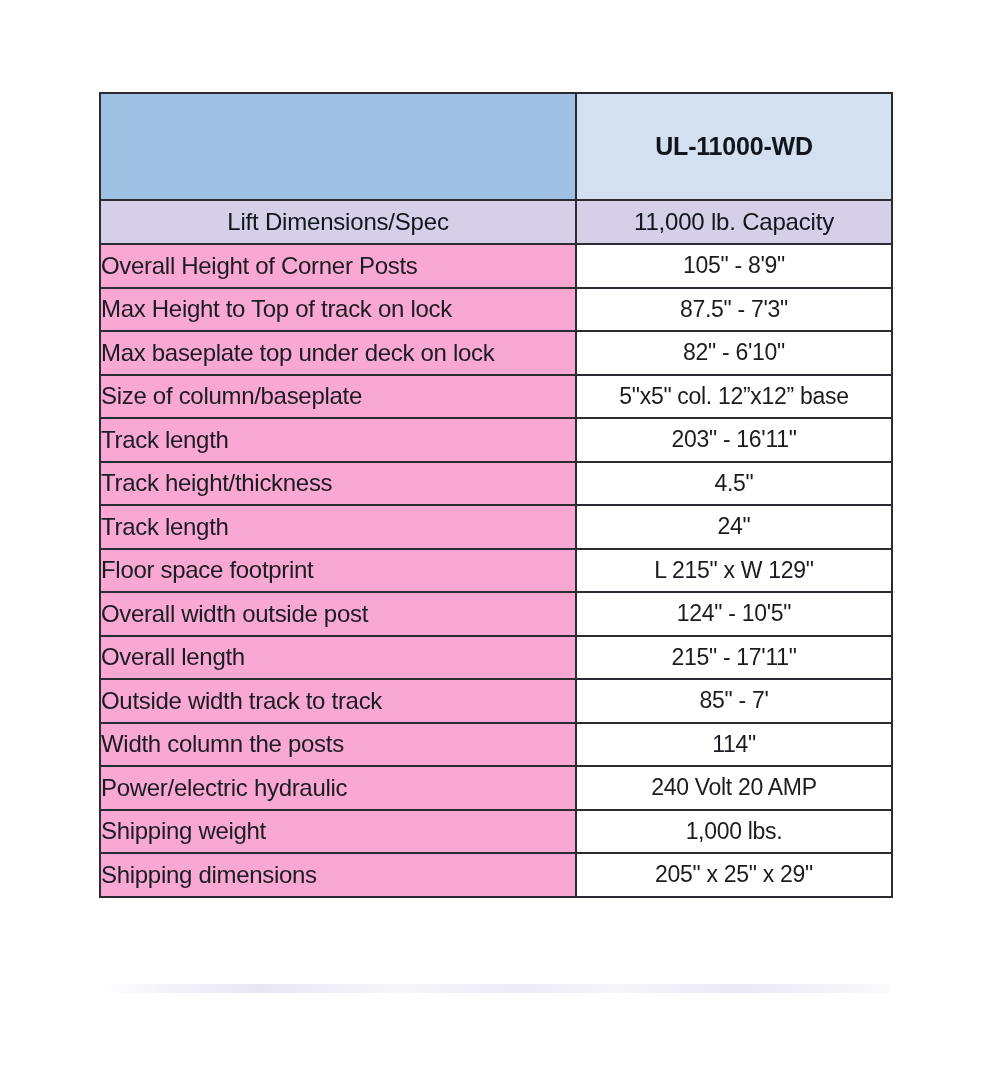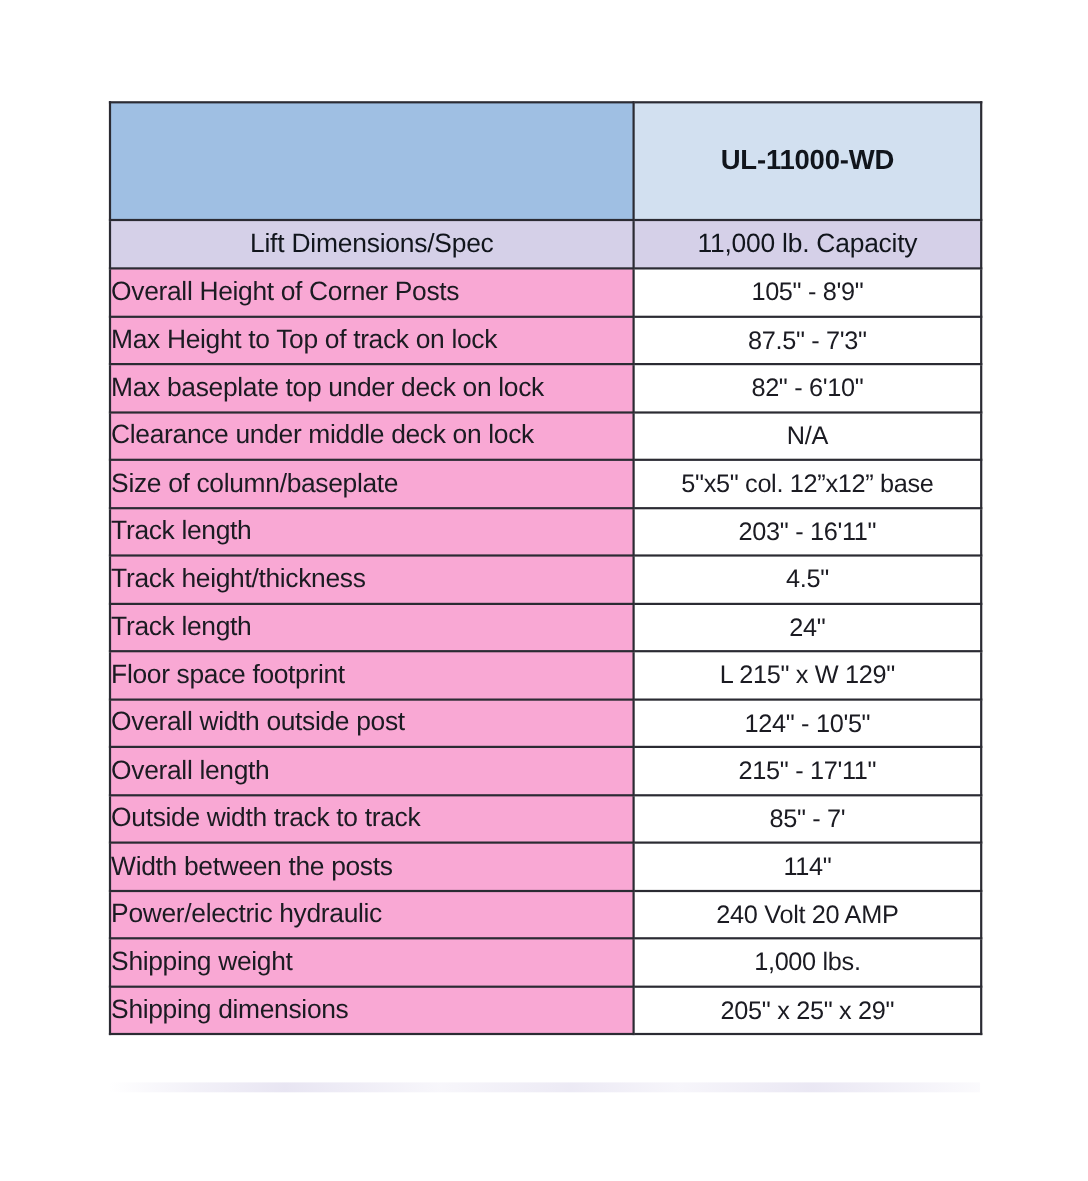--- a/index.html
+++ b/index.html
@@ -141,24 +141,20 @@
       </tr>
       <tr class="spec-row">
         <td class="spec-label">Max Height to Top of track on lock</td>
         <td class="spec-value">87.5" - 7'3"</td>
       </tr>
       <tr class="spec-row">
         <td class="spec-label">Max baseplate top under deck on lock</td>
         <td class="spec-value">82" - 6'10"</td>
       </tr>
       <tr class="spec-row">
-        <td class="spec-label">Clearance under middle deck on lock</td>
-        <td class="spec-value">N/A</td>
-      </tr>
-      <tr class="spec-row">
         <td class="spec-label">Size of column/baseplate</td>
         <td class="spec-value">5"x5" col. 12”x12” base</td>
       </tr>
       <tr class="spec-row">
         <td class="spec-label">Track length</td>
         <td class="spec-value">203" - 16'11"</td>
       </tr>
       <tr class="spec-row">
         <td class="spec-label">Track height/thickness</td>
         <td class="spec-value">4.5"</td>
@@ -177,21 +173,21 @@
       </tr>
       <tr class="spec-row">
         <td class="spec-label">Overall length</td>
         <td class="spec-value">215" - 17'11"</td>
       </tr>
       <tr class="spec-row">
         <td class="spec-label">Outside width track to track</td>
         <td class="spec-value">85" - 7'</td>
       </tr>
       <tr class="spec-row">
-        <td class="spec-label">Width between the posts</td>
+        <td class="spec-label">Width column the posts</td>
         <td class="spec-value">114"</td>
       </tr>
       <tr class="spec-row">
         <td class="spec-label">Power/electric hydraulic</td>
         <td class="spec-value">240 Volt 20 AMP</td>
       </tr>
       <tr class="spec-row">
         <td class="spec-label">Shipping weight</td>
         <td class="spec-value">1,000 lbs.</td>
       </tr>

